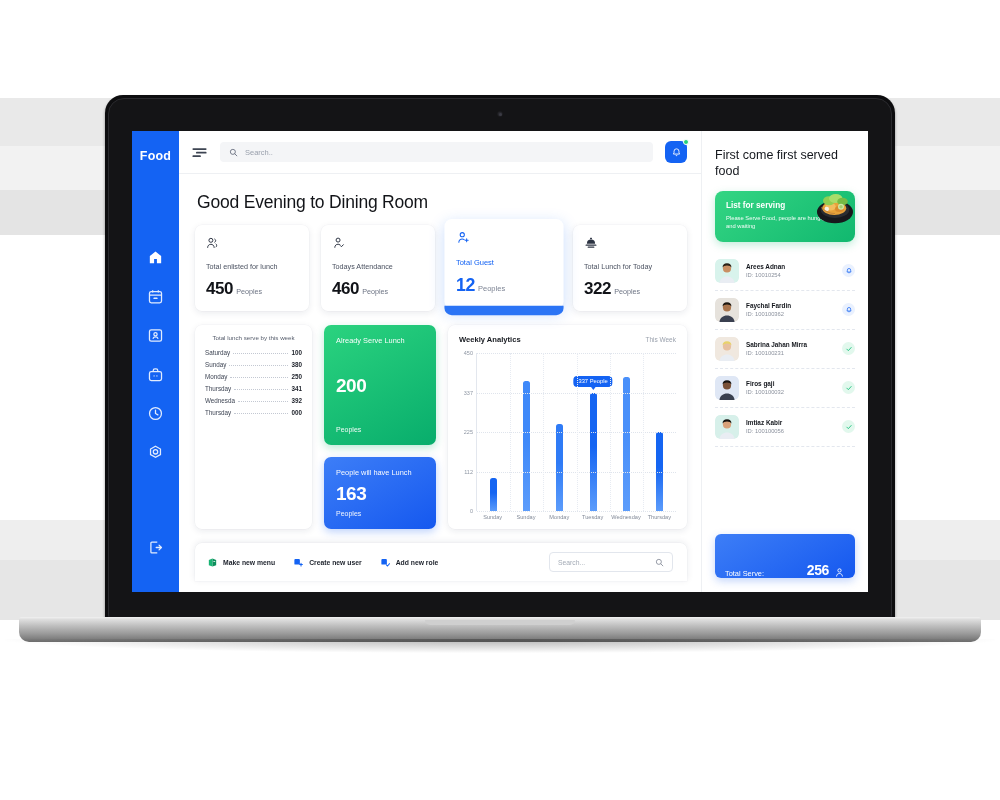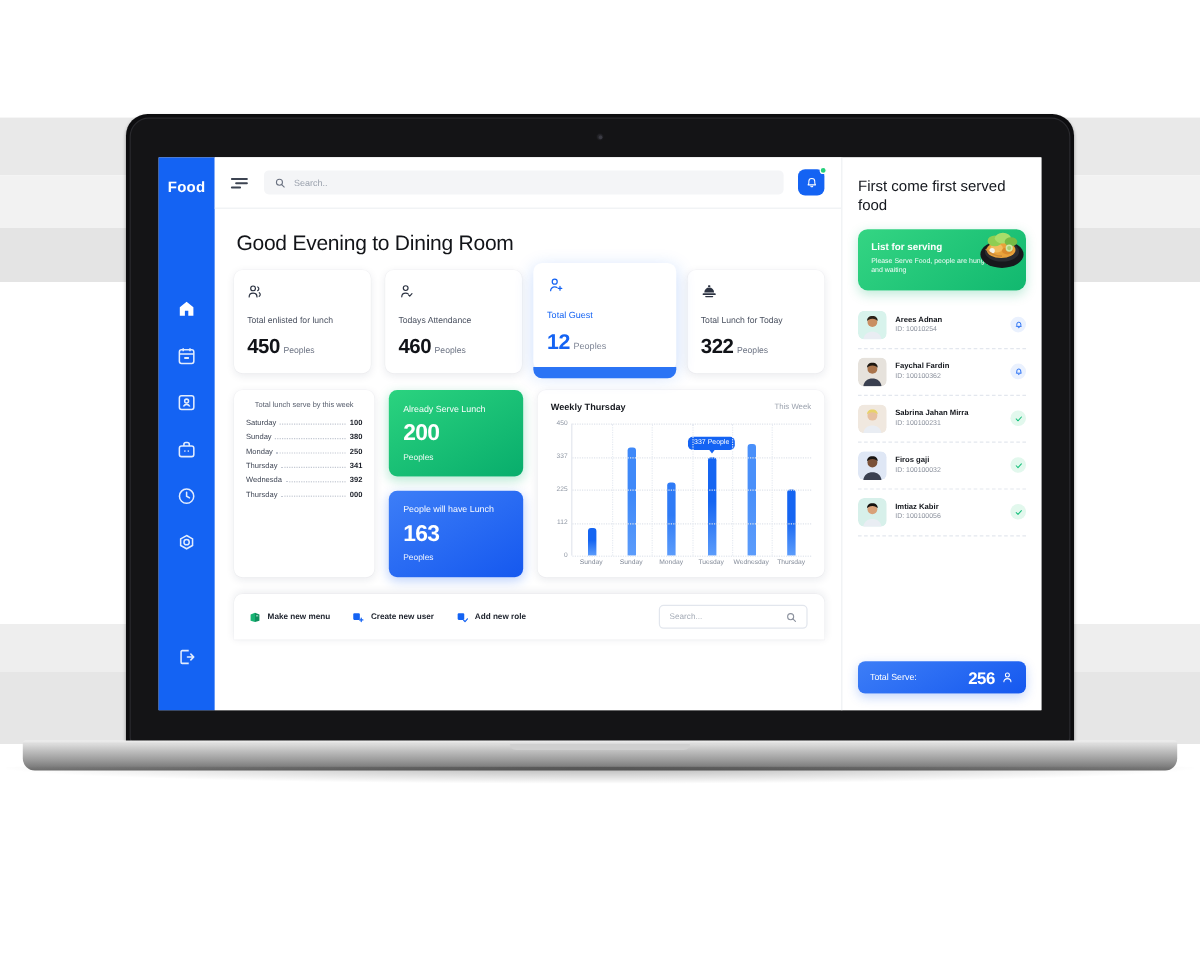--- a/index.html
+++ b/index.html
@@ -160,21 +160,21 @@
   .drow{ display:flex; align-items:flex-end; font-size:6.3px; color:#3e4554; padding:2.5px 1px; gap:3px;}
   .drow .d-name{ white-space:nowrap; }
   .drow .d-dots{ flex:1; border-bottom:1px dotted #c3c8d2; margin-bottom:2px; }
   .drow .d-val{ font-weight:bold; color:#1b1f28; }
 
   .tile{
     border-radius:7px; padding:11px 11px 12px 12px; color:#fff; flex:1;
     display:flex; flex-direction:column; justify-content:center;
   }
   .tile.green{ background:linear-gradient(135deg,#19c878 0%, #06b munching 0%, #07b368 100%); }
-  .tile.green{ background:linear-gradient(150deg,#2bd37f 0%, #08ad6c 100%); box-shadow:0 3px 9px rgba(12,175,108,.28);}
+  .tile.green{ background:linear-gradient(150deg,#2bd37f 0%, #08ad6c 100%); box-shadow:0 3px 9px rgba(12,175,108,.28);gap:24px;}
   .tile.blue{ background:linear-gradient(150deg,#3d7ef7 0%, #1558ef 100%); box-shadow:0 3px 9px rgba(23,92,240,.28);}
   .tile .t-title{ font-size:7.4px; margin-bottom:7px; opacity:.97;}
   .tile .t-val{ font-size:19px; font-weight:bold; letter-spacing:-.5px; line-height:1; margin-bottom:7px;}
   .tile .t-unit{ font-size:7px; opacity:.93; }
 
   
   .chart-card{ padding:10px 11px 9px 11px; height:100%; display:flex; flex-direction:column;}
   .chart-head{ display:flex; align-items:center; justify-content:space-between; margin-bottom:9px;}
   .chart-title{ font-size:7.6px; font-weight:bold; color:#16191f;}
   .chart-period{ font-size:6.5px; color:#9aa1ad;}
@@ -247,22 +247,22 @@
   .dinfo{ flex:1; min-width:0;}
   .dname{ font-size:6.4px; font-weight:bold; color:#14171d; margin-bottom:2px;}
   .did{ font-size:5.8px; color:#8b919d;}
   .dstat{ width:13px;height:13px;border-radius:50%; flex:0 0 13px; display:flex;align-items:center;justify-content:center;}
   .dstat.pending{ background:#eaf1fe; }
   .dstat.done{ background:#e2f8ed; }
   .dstat svg{ width:8px;height:8px; }
 
   .totalbar{
     margin:8px 0 14px 0; background:linear-gradient(150deg,#3d7ef7 0%,#1558ef 100%);
-    border-radius:6px; height:27px; display:flex; align-items:center;
-    padding:12px 10px; color:#fff; box-shadow:0 3px 9px rgba(23,92,240,.26);
+    border-radius:6px; height:44px; display:flex; align-items:flex-end;
+    padding:0 10px; color:#fff; box-shadow:0 3px 9px rgba(23,92,240,.26);
   }
   .tb-label{ font-size:7.4px; flex:1; }
   .tb-val{ font-size:14px; font-weight:bold; letter-spacing:-.4px; }
   .tb-ic{ width:11px;height:11px; margin-left:5px; }
 </style>
 </head>
 <body>
 
 <div id="stage">
 
@@ -454,21 +454,21 @@
                   <div class="tile blue">
                     <div class="t-title">People will have Lunch</div>
                     <div class="t-val">163</div>
                     <div class="t-unit">Peoples</div>
                   </div>
                 </div>
 
                 <div class="col-right">
                   <div class="panel chart-card">
                     <div class="chart-head">
-                      <div class="chart-title">Weekly Thursday</div>
+                      <div class="chart-title">Weekly Analytics</div>
                       <div class="chart-period">This Week</div>
                     </div>
 
                     <div class="plot">
                       <div class="y-axis">
                         <span class="y-lbl" id="yt0" style="top: 0%;">450</span>
                         <span class="y-lbl" id="yt1" style="top: 25.1111%;">337</span>
                         <span class="y-lbl" id="yt2" style="top: 50%;">225</span>
                         <span class="y-lbl" id="yt3" style="top: 75.1111%;">112</span>
                         <span class="y-lbl" id="yt4" style="top: 100%;">0</span>

